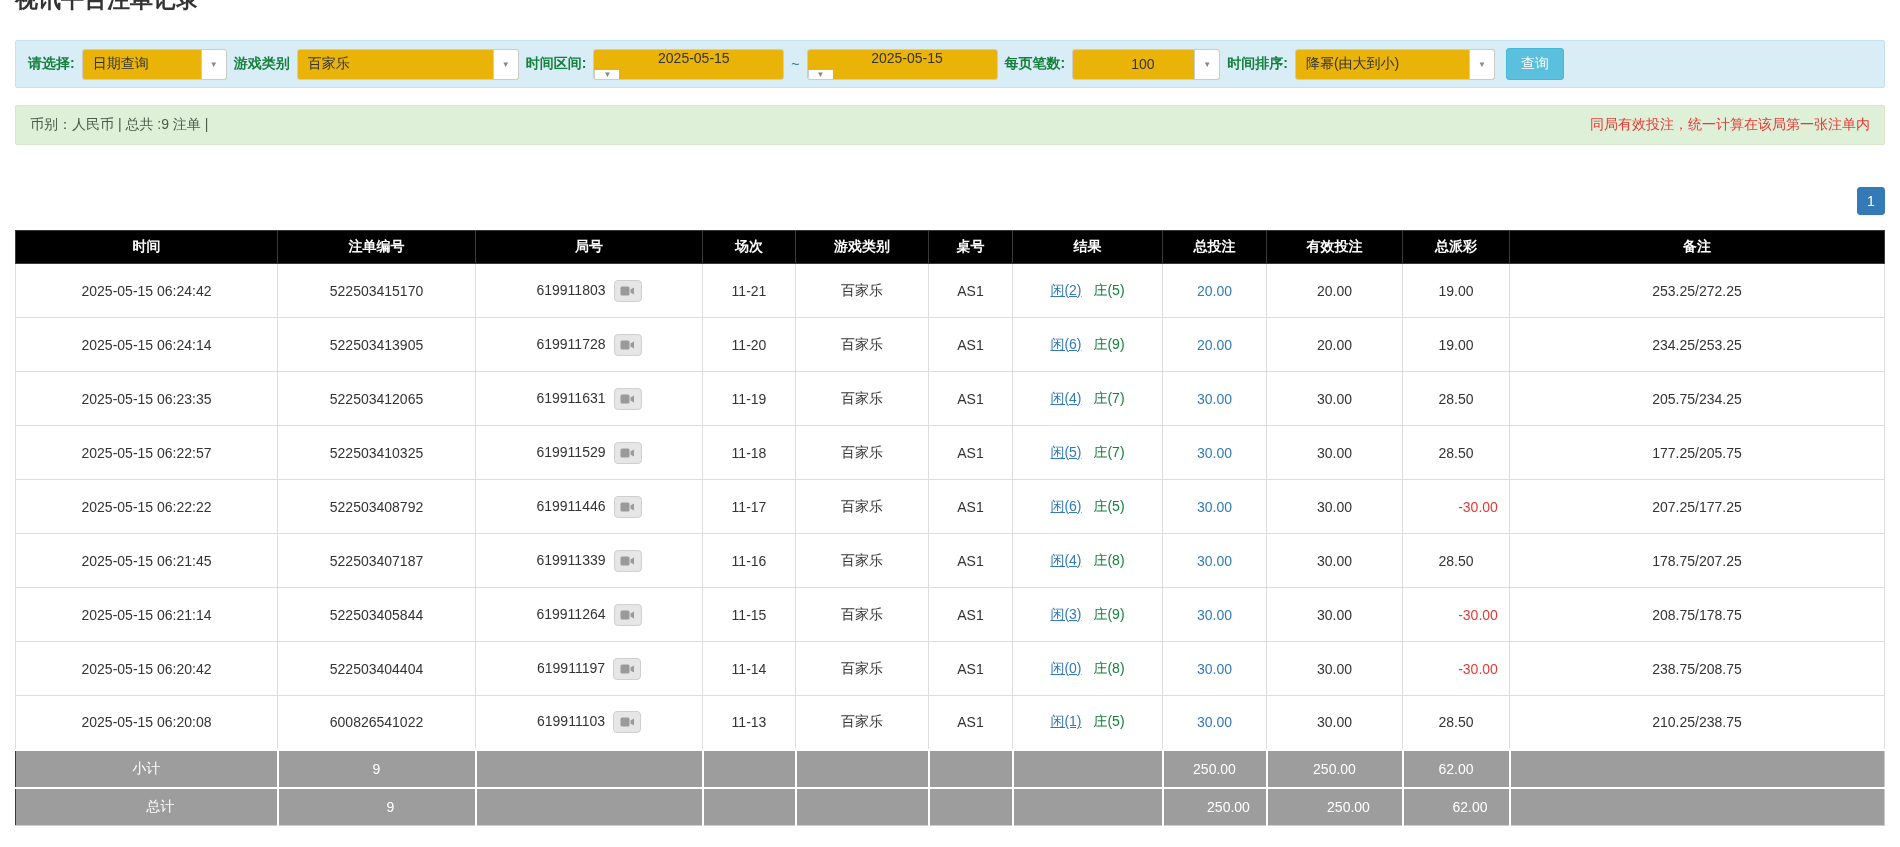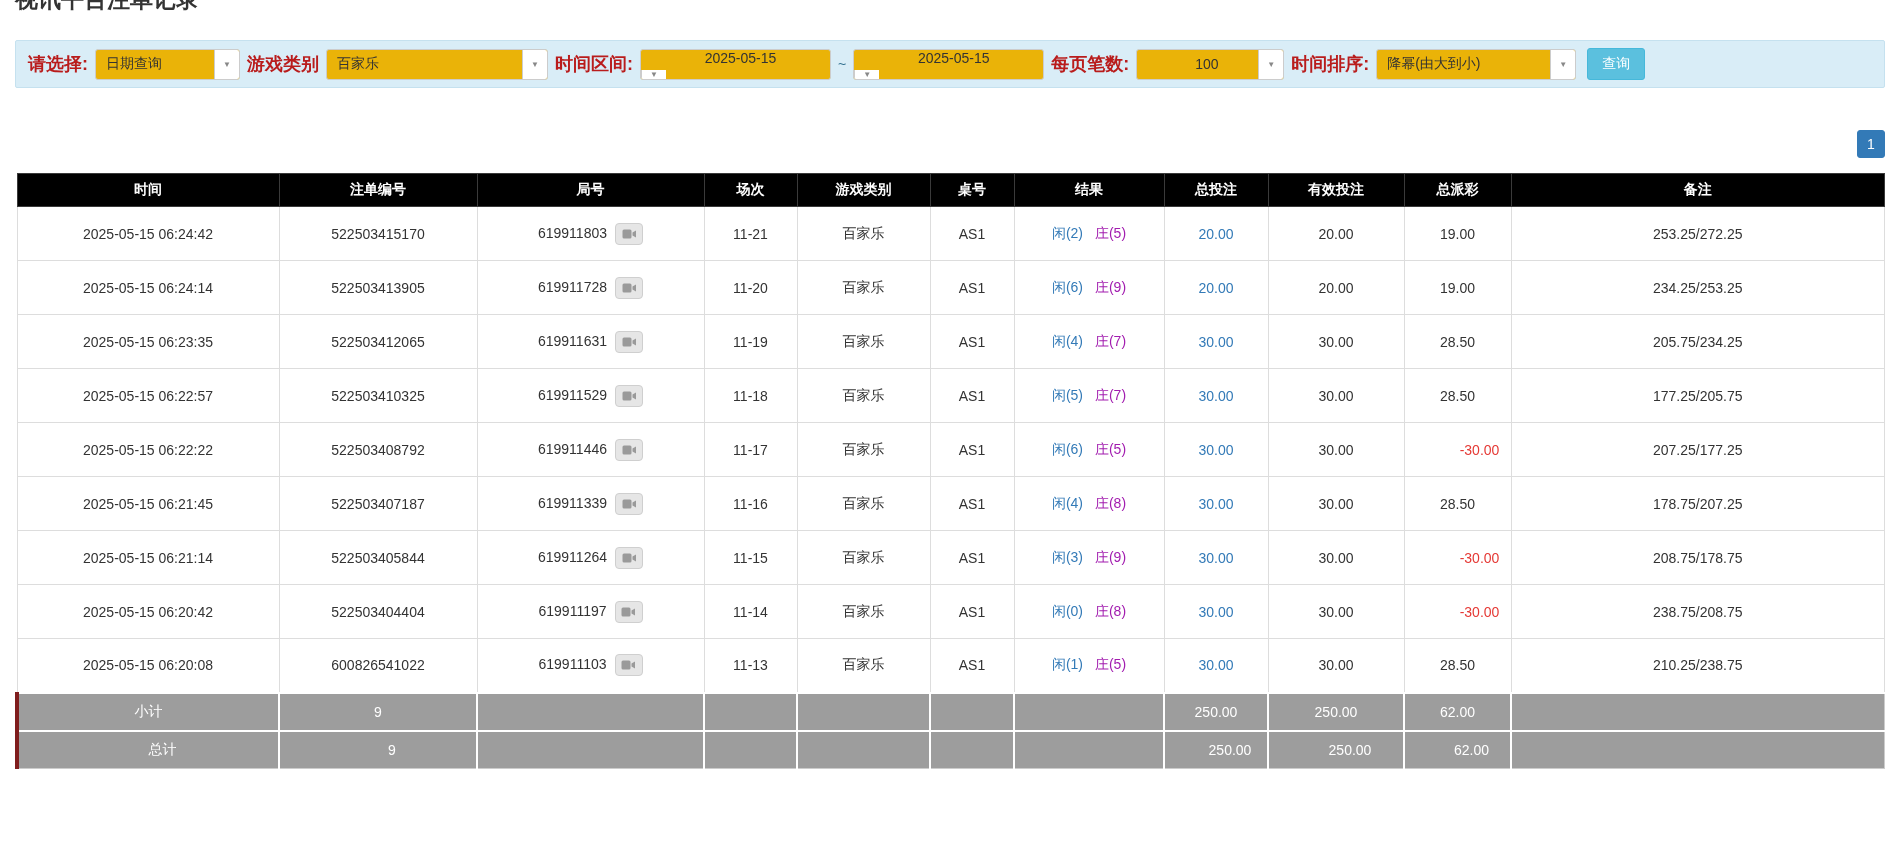--- a/index.html
+++ b/index.html
@@ -25,23 +25,23 @@
     background:#d9edf7;
     border:1px solid #c5e1ef;
     border-radius:2px;
     height:48px;
     display:flex;
     align-items:center;
     gap:7px;
     padding:0 12px;
   }
   .f-label {
-    color:#b91c1c;
+    color:#15803d;
     font-weight:bold;
-    font-size:18px;
+    font-size:14px;
     white-space:nowrap;
   }
   .select {
     background:#eab308;
     border:1px solid #ccc;
     border-radius:3px;
     height:31px;
     display:flex;
     align-items:center;
     justify-content:space-between;
@@ -143,26 +143,26 @@
     white-space:nowrap;
   }
   .records tfoot td {
     background:#9d9d9d;
     color:#fff;
     height:38px;
     text-align:center;
     border:2px solid #fff;
     padding:0 4px;
   }
-  .records tfoot tr td:first-child { border-left:4px solid #7f1d1d; }
+  .records tfoot tr td:first-child { border-left:1px solid #7f1d1d; }
   .records tfoot tr td:last-child { border-right:1px solid #ccc; }
   .records tfoot tr:last-child td { border-bottom:1px solid #ccc;padding-left:32px; }
 
-  .player { color:#337ab7; }
-  .banker { color:#a21caf; margin-left:8px; }
+  .player { color:#337ab7;text-decoration:underline; }
+  .banker { color:#15803d; margin-left:8px; }
   .bet-link { color:#337ab7; text-decoration:none; cursor:pointer; }
   .payout.negative { color:#e53935;padding-left:48px; }
 
   .replay-btn {
     display:inline-flex;
     align-items:center;
     justify-content:center;
     width:28px;
     height:22px;
     margin-left:8px;
@@ -225,20 +225,24 @@
     <div class="select w-200">
       <span class="sel-val">降幂(由大到小)</span>
       <span class="caret-box">
           <span class="caret">▼</span>
         </span>
     </div>
 
     <button class="search-btn">查询</button>
   </div>
 
+  <div class="summary-bar">
+    <span class="info">币别：人民币 | 总共 :9 注单 |</span>
+    <span class="notice">同局有效投注，统一计算在该局第一张注单内</span>
+  </div>
 
   <div class="pagination">
     <span class="page-btn">1</span>
   </div>
 
   <table class="records">
     <colgroup>
       <col style="width:262px">
         <col style="width:198px">
         <col style="width:227px">

